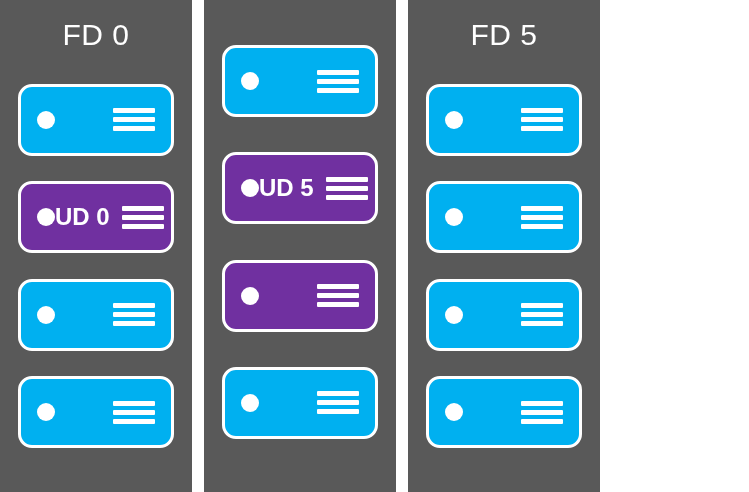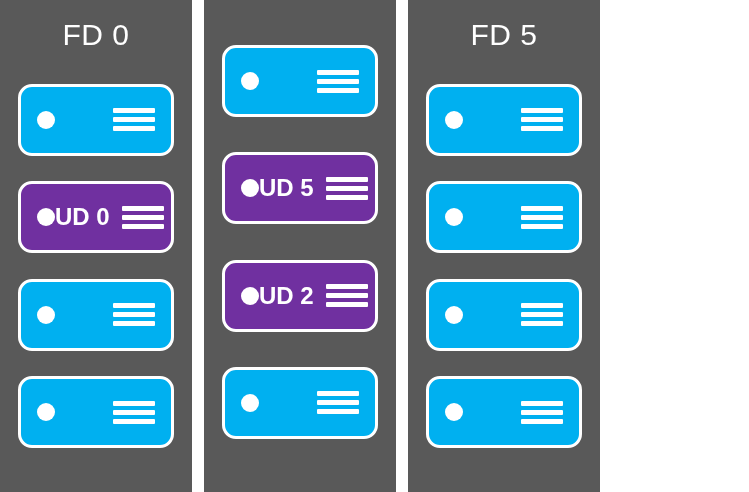--- a/index.html
+++ b/index.html
@@ -164,21 +164,20 @@
           <span class="vents">
               <span></span>
               <span></span>
               <span></span>
             </span>
         </span>
       </div>
       <div class="server" data-type="purple">
         <span class="power-light"></span>
         <span class="server-right">
-          <span class="ud-label">UD 2</span>
           <span class="vents">
               <span></span>
               <span></span>
               <span></span>
             </span>
         </span>
       </div>
       <div class="server" data-type="blue">
         <span class="power-light"></span>
         <span class="server-right">

